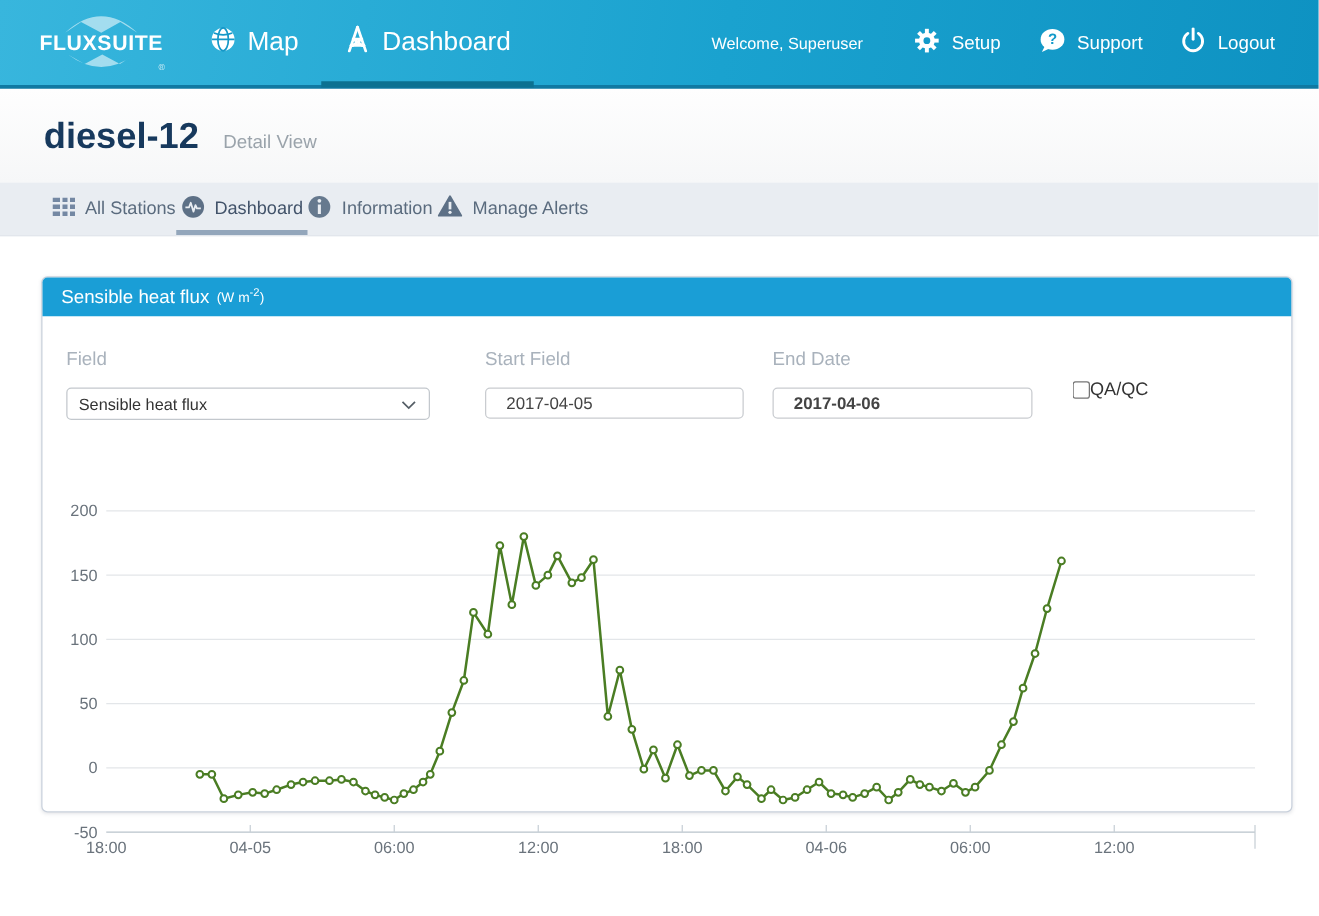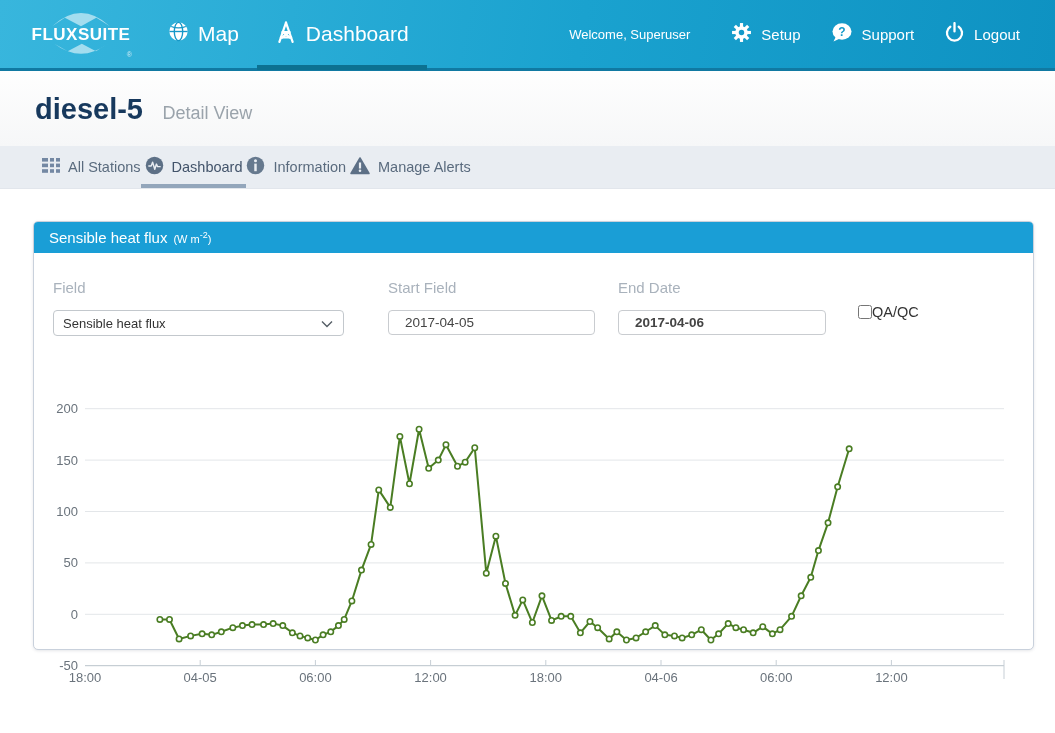--- a/index.html
+++ b/index.html
@@ -21,21 +21,21 @@
   .nav-item .underbar { position:absolute; left:0; right:0; bottom:-3px; height:5px; background:#0c7191; }
   .nav-right { margin-left:auto; display:flex; align-items:center; margin-right:20px; }
   .welcome { color:#fff; font-size:13px; margin-right:26px; }
   .nav-util { display:flex; align-items:center; gap:9px; color:#fff; font-size:15px;
     padding:0 15px; cursor:pointer; }
 
   
   .page-header { height:75px; background:linear-gradient(#fefefe,#f6f7f8);
     padding:22px 0 0 35px; }
   .page-title { display:inline-block; font-size:29px; font-weight:bold; color:#17395d; }
-  .page-subtitle { display:inline-block; font-size:18px; color:#9aa3ab; margin-left:15px; }
+  .page-subtitle { display:inline-block; font-size:15px; color:#9aa3ab; margin-left:15px; }
 
   
   .tabs { height:43px; background:#e9edf2; display:flex; align-items:stretch;
     padding-left:40px; border-bottom:1px solid #e2e6ec; }
   .tab { display:flex; align-items:center; gap:8px; font-size:14.5px; color:#5a6b7e;
     cursor:pointer; position:relative; padding:0 2px; }
   .tab.active { color:#42536a; }
   .tab.active .tab-underbar { position:absolute; left:-2px; right:-2px; bottom:0; height:4px; background:#93a6bb; }
 
   
@@ -153,21 +153,21 @@
           <path d="M6 4.5 a7.2 7.2 0 1 0 8 0" fill="none" stroke="#fff" stroke-width="2.2" stroke-linecap="round"></path>
           <line x1="10" y1="1" x2="10" y2="9" stroke="#fff" stroke-width="2.2" stroke-linecap="round"></line>
         </svg>
       </span>
       <span>Logout</span>
     </div>
   </div>
 </div>
 
 <div class="page-header">
-  <span class="page-title">diesel-5</span>
+  <span class="page-title">diesel-12</span>
   <span class="page-subtitle">Detail View</span>
 </div>
 
 <div class="tabs">
   <div class="tab">
     <span>
       <svg width="18" height="15" viewBox="0 0 18 15">
         <g fill="#7488a3">
           <rect x="0" y="0" width="6" height="3.6"></rect>
             <rect x="8" y="0" width="4" height="3.6"></rect>

